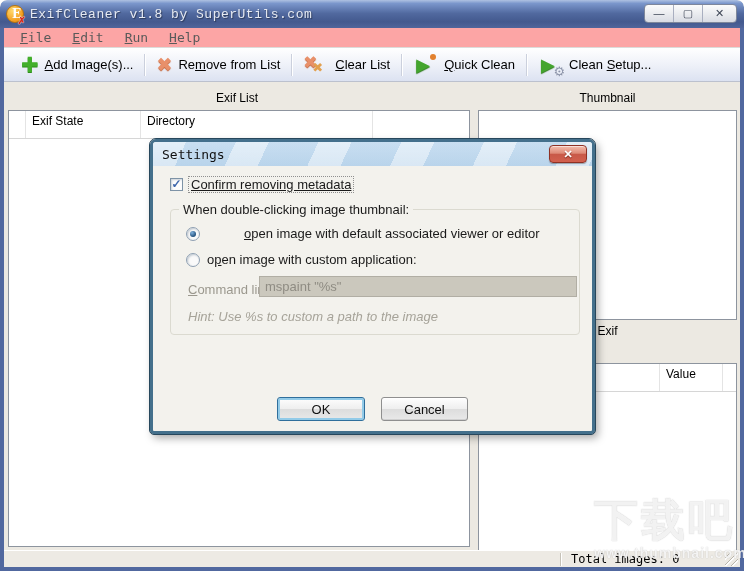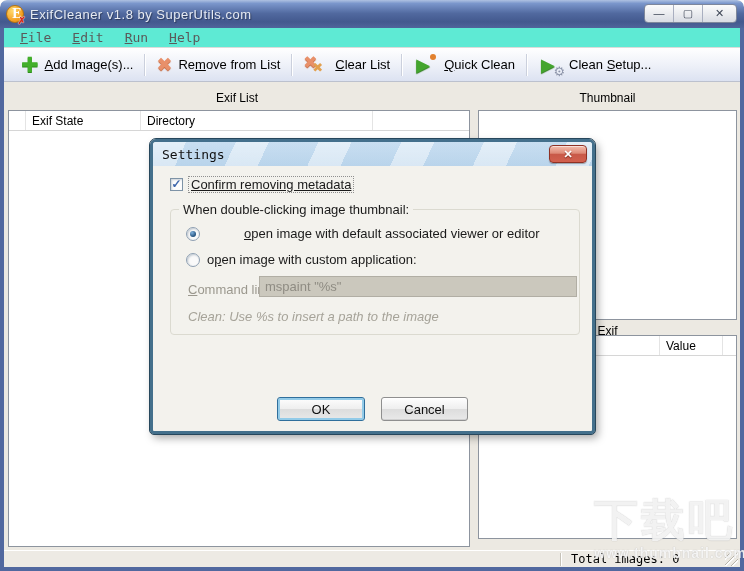--- a/index.html
+++ b/index.html
@@ -4,40 +4,40 @@
 <style>
   html,body{margin:0;padding:0;background:#fff;}
   *{box-sizing:border-box;}
   .window{position:relative;width:744px;height:571px;background:#ECE9E2;
     font-family:"Liberation Sans",sans-serif;overflow:hidden;border-radius:7px 7px 0 0;}
 
   
   .titlebar{position:absolute;left:0;top:0;width:744px;height:28px;border-radius:7px 7px 0 0;
     background:linear-gradient(180deg,#AFC2E2 0%,#7B97CC 12%,#51699F 48%,#43598E 78%,#50659B 100%);
     display:flex;align-items:center;padding-left:6px;}
-  .title-text{font-family:Liberation Sans, sans-serif;font-size:13px;color:#E6EAF2;
+  .title-text{font-family:Liberation Mono, monospace;font-size:13px;color:#E6EAF2;
     text-shadow:1px 1px 1px rgba(0,0,0,.4);margin-left:6px;letter-spacing:.5px;}
   .app-icon{width:18px;height:18px;border-radius:50%;position:relative;
     background:radial-gradient(circle at 35% 30%,#FFD96E,#F39B1D 70%,#D77F10);
     border:1px solid #B5730F;}
   .app-icon .ltr{position:absolute;left:5px;top:1px;color:#fff;font-size:12px;font-weight:bold;
     font-family:"DejaVu Serif",serif;}
   .app-icon .badge{position:absolute;right:-3px;bottom:-4px;color:#D22A1E;font-size:10px;font-weight:bold;
     text-shadow:0 0 1px #fff,0 0 1px #fff;}
   .winbtns{position:absolute;right:7px;top:4px;display:flex;height:19px;border:1px solid #7E879B;
     border-radius:4px;overflow:hidden;background:linear-gradient(180deg,#FCFCFC,#D9DCE3);}
   .winbtn{width:29px;text-align:center;font-size:11px;line-height:17px;color:#3E4656;
     border-right:1px solid #A9AFC0;cursor:default;}
   .winbtn:last-child{border-right:none;width:33px;}
   .frame-l,.frame-r{position:absolute;top:28px;width:4px;height:543px;background:#51689F;}
   .frame-l{left:0;} .frame-r{right:0;}
   .frame-b{position:absolute;left:0;top:567px;width:744px;height:4px;background:#51689F;}
 
   
-  .menubar{position:absolute;left:4px;top:28px;width:736px;height:20px;background:#5eead4;
+  .menubar{position:absolute;left:4px;top:28px;width:736px;height:20px;background:#fca5a5;
     border-bottom:1px solid #DCDCDA;display:flex;align-items:center;padding-left:6px;
     font-family:"DejaVu Sans Mono",monospace;font-size:13px;color:#5A5A5A;}
   .menu-item{padding:1px 11px 1px 10px;}
   .accel{text-decoration:underline;}
   .toolbar{position:absolute;left:4px;top:48px;width:736px;height:34px;
     background:linear-gradient(180deg,#FFFFFF,#EDF0F8 55%,#DCE2F1);
     border-bottom:1px solid #BCC1CE;display:flex;align-items:center;padding:0 8px;font-size:13px;color:#000;}
   .tbtn{display:flex;align-items:center;gap:6px;padding:2px 9px;white-space:nowrap;}
   .tsep{width:1px;height:22px;background:#CBD0DD;box-shadow:1px 0 0 #fff;margin:0 2px;}
   .icon-add{font-size:21px;color:#43AF2B;line-height:22px;text-shadow:0 1px 0 #2E8C1C;}
@@ -51,22 +51,22 @@
   .icon-play .gear{position:absolute;right:-2px;bottom:-2px;font-size:13px;color:#8E96AC;text-shadow:0 0 1px #fff;}
 
   
   .section-label{position:absolute;font-size:12px;color:#000;text-align:center;}
   .lbl-imagelist{left:4px;top:91px;width:466px;}
   .lbl-thumb{left:478px;top:91px;width:259px;}
   .lbl-exif{left:478px;top:324px;width:259px;}
   .panel{position:absolute;background:#fff;border:1px solid #8D949E;}
   .panel-imagelist{left:8px;top:110px;width:462px;height:437px;}
   .panel-thumb{left:478px;top:110px;width:259px;height:210px;}
-  .panel-exif{left:478px;top:335px;width:259px;height:204px;}
-  .header-row{display:flex;height:20px;background:#fff;border-bottom:1px solid #D6D6D6;font-size:12px;}
+  .panel-exif{left:478px;top:363px;width:259px;height:204px;}
+  .header-row{display:flex;height:28px;background:#fff;border-bottom:1px solid #D6D6D6;font-size:12px;}
   .hcell{border-right:1px solid #E4E4E4;padding:3px 0 0 6px;overflow:hidden;white-space:nowrap;}
   .hcell.first{width:17px;padding:0;}
   .hcell.exifstate{width:115px;}
   .hcell.directory{width:232px;}
   .hcell.propcol{width:181px;}
   .hcell.valuecol{width:63px;}
   .hcell.rest{flex:1;border-right:none;}
 
   
   .statusbar{position:absolute;left:4px;top:550px;width:736px;height:17px;background:#EDEAE4;
@@ -245,20 +245,20 @@
         <span><span class="accel">o</span><span>pen image with default associated viewer or editor</span></span>
       </div>
 
       <div class="radio-row r2">
         <span class="radio"></span>
         <span><span>o</span><span class="accel">p</span><span>en image with custom application:</span></span>
       </div>
 
       <span class="cmd-label"><span class="accel">C</span><span>ommand line:</span></span>
       <input class="cmd-input" disabled="" value="mspaint &quot;%s&quot;" style="">
-      <span class="hint">Clean: Use %s to insert a path to the image</span>
+      <span class="hint">Hint: Use %s to custom a path to the image</span>
     </div>
 
     <button class="btn btn-ok">OK</button>
     <button class="btn btn-cancel">Cancel</button>
   </div>
 
 </div>
 
 </body></html>

